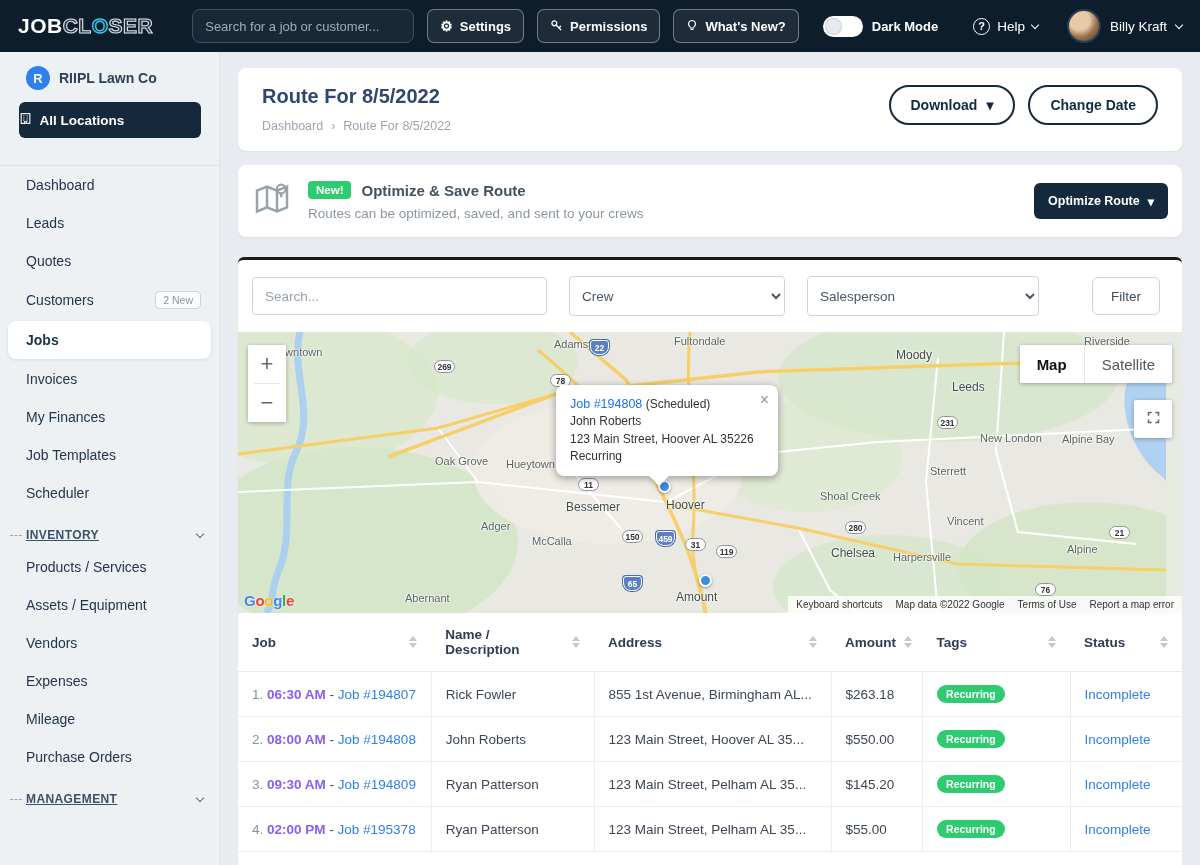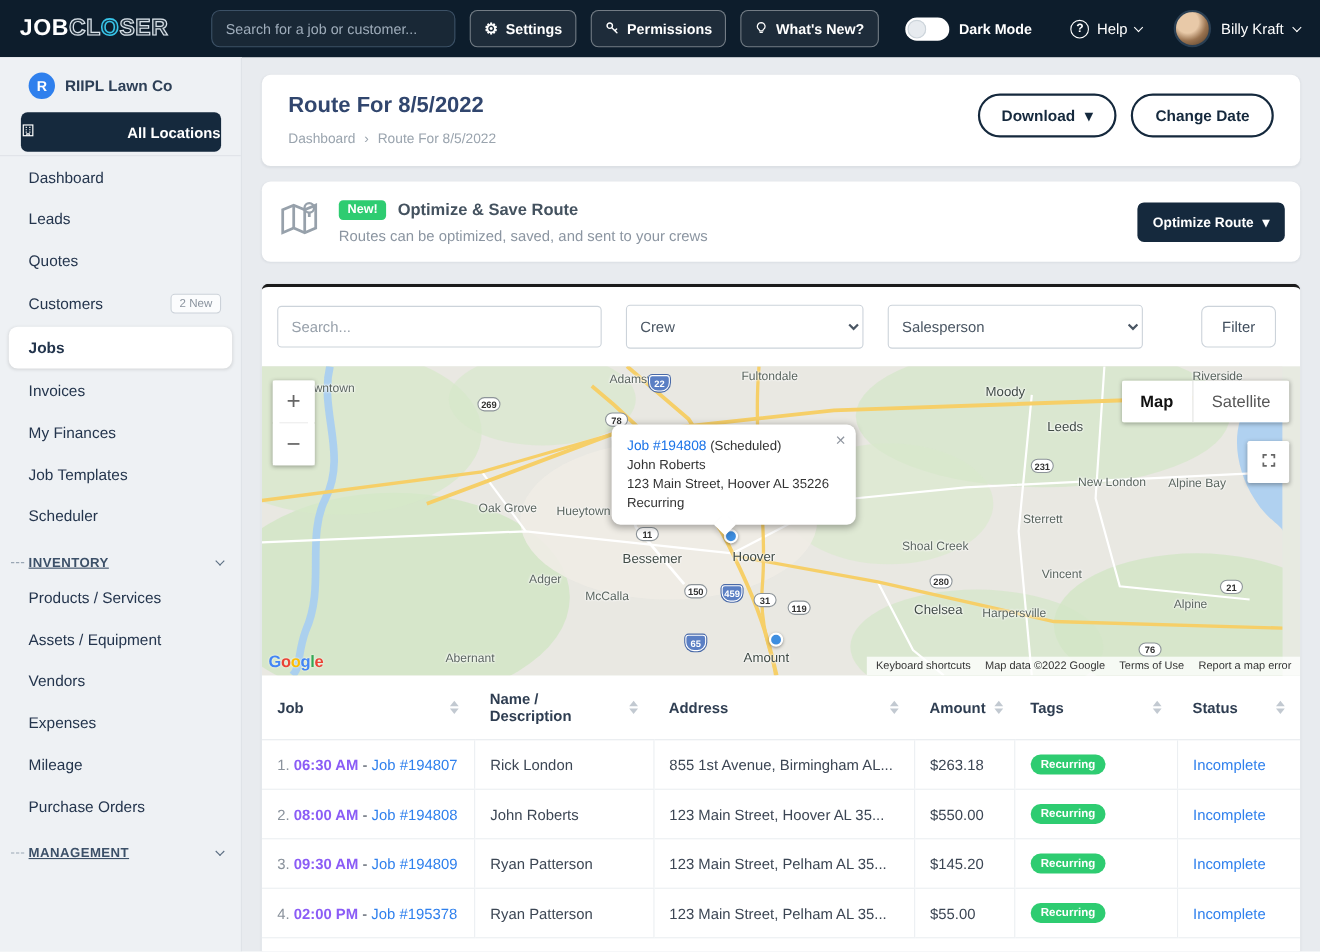--- a/index.html
+++ b/index.html
@@ -30,21 +30,21 @@
 
   
   .layout{display:flex;height:813px}
   .sidebar{width:220px;background:#eef1f4;border-right:1px solid #dfe3e8;padding-top:14px;overflow:hidden}
   .main{flex:1;padding:16px 18px;overflow:hidden}
 
   
   .company{display:flex;align-items:center;gap:9px;padding:0 14px 12px 26px;cursor:pointer}
   .company-badge{width:24px;height:24px;border-radius:50%;background:#2f80ed;color:#fff;font-weight:bold;font-size:13px;display:flex;align-items:center;justify-content:center;flex:none}
   .company-name{font-size:14px;font-weight:bold;color:#2e4057}
-  .all-locations{display:flex;align-items:center;justify-content:space-between;gap:8px;background:#15293d;color:#fff;font-weight:bold;font-size:13.5px;border:none;border-radius:6px;height:36px;width:182px;margin:0 auto 3px auto}
+  .all-locations{display:flex;align-items:center;justify-content:flex-start;gap:8px;background:#15293d;color:#fff;font-weight:bold;font-size:13.5px;border:none;border-radius:6px;height:36px;width:182px;margin:0 auto 27px auto}
   .side-divider{border-top:1px solid #dfe3e8}
   .section-head{display:flex;align-items:center;padding:16px 16px 6px 10px;color:#3c5068}
   .section-head .dash{width:12px;border-top:1px dashed #9aa7b4;margin-right:4px}
   .sec-label{font-size:12px;font-weight:bold;letter-spacing:.4px;text-decoration:underline}
   .section-head .chev{margin-left:auto;color:#5c6f83}
   .side-item{display:flex;align-items:center;font-size:14px;color:#24354d;padding:11px 14px 11px 26px;text-decoration:none}
   .side-item .badge{margin-left:auto;margin-right:4px;font-size:10.5px;color:#8a939e;border:1px solid #ccd2d9;background:#fbfcfd;border-radius:4px;padding:2px 7px}
   .side-item.active{background:#fff;border-radius:8px;margin:1px 8px;padding:11px 14px 11px 18px;box-shadow:0 1px 3px rgba(0,0,0,.10);font-weight:bold;color:#22344c}
 
   
@@ -434,21 +434,21 @@
                     <i class="up"></i>
                     <i class="down"></i>
                   </span>
                 </span>
               </th>
           </tr>
         </thead>
         <tbody>
           <tr>
             <td><span class="r-idx">1.</span> <span class="r-time">06:30 AM</span><span> - </span><a class="r-job">Job #194807</a></td>
-            <td>Rick London</td>
+            <td>Rick Fowler</td>
             <td>855 1st Avenue, Birmingham AL...</td>
             <td>$263.18</td>
             <td><span class="pill green">Recurring</span><span class="pill blue">Billy Kraft</span></td>
             <td><a class="status-link">Incomplete</a></td>
           </tr>
           <tr>
             <td><span class="r-idx">2.</span> <span class="r-time">08:00 AM</span><span> - </span><a class="r-job">Job #194808</a></td>
             <td>John Roberts</td>
             <td>123 Main Street, Hoover AL 35...</td>
             <td>$550.00</td>

